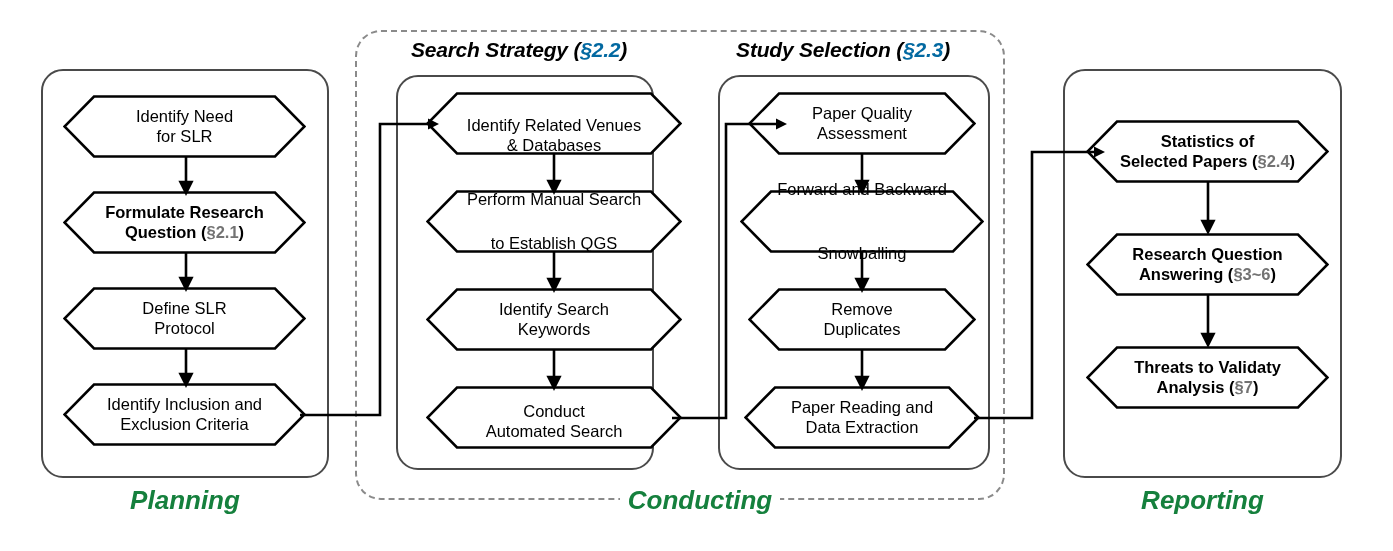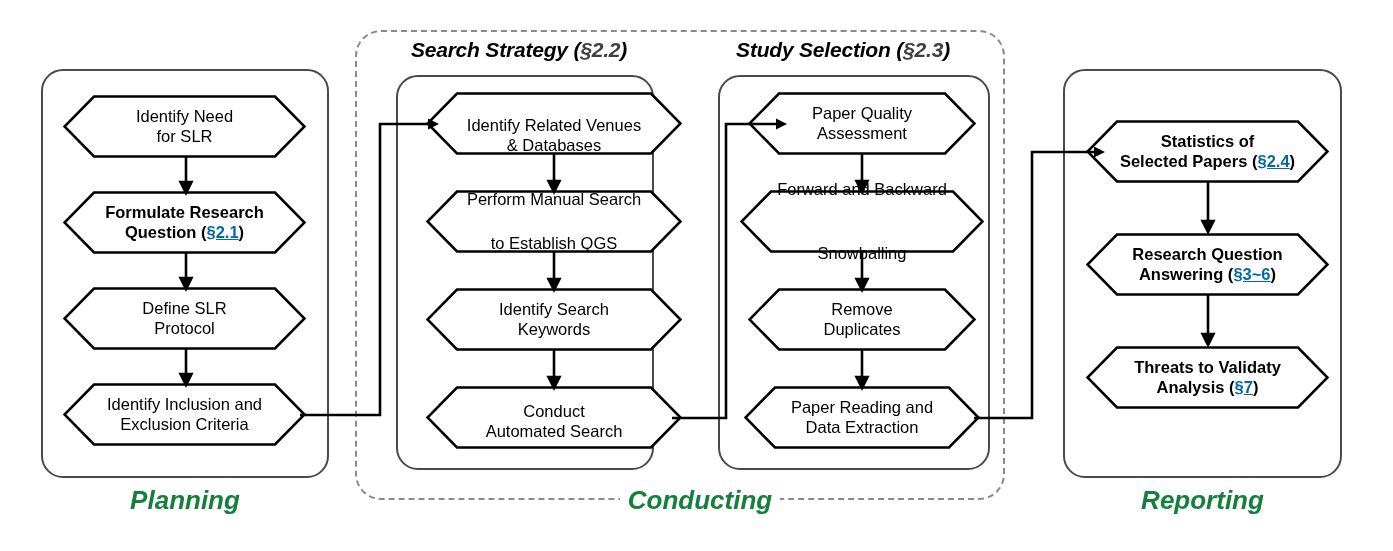--- a/index.html
+++ b/index.html
@@ -43,21 +43,21 @@
     position: absolute;
     font-family: "Liberation Sans", sans-serif;
     font-weight: bold;
     font-style: italic;
     font-size: 21px;
     color: #000000;
     white-space: nowrap;
     letter-spacing: -0.2px;
   }
   .group-title .sec {
-    color: #404040;
+    color: #0369a1;
   }
   
   .phase-label {
     position: absolute;
     font-family: "Liberation Sans", sans-serif;
     font-weight: bold;
     font-style: italic;
     font-size: 26px;
     color: #15803d;
     white-space: nowrap;
@@ -90,22 +90,21 @@
     line-height: 1.18;
     color: #000000;
     padding: 0 26px;
     box-sizing: border-box;
     white-space: nowrap;
   }
   .hex.bold .hex-text {
     font-weight: bold;
   }
   .hex .sec {
-    color: #0369a1;
-    text-decoration: underline;
+    color: #737373;
   }
   
   .edge {
     position: absolute;
     pointer-events: none;
   }
   .edge svg { display: block; overflow: visible; }
 </style>
 </head>
 <body>

